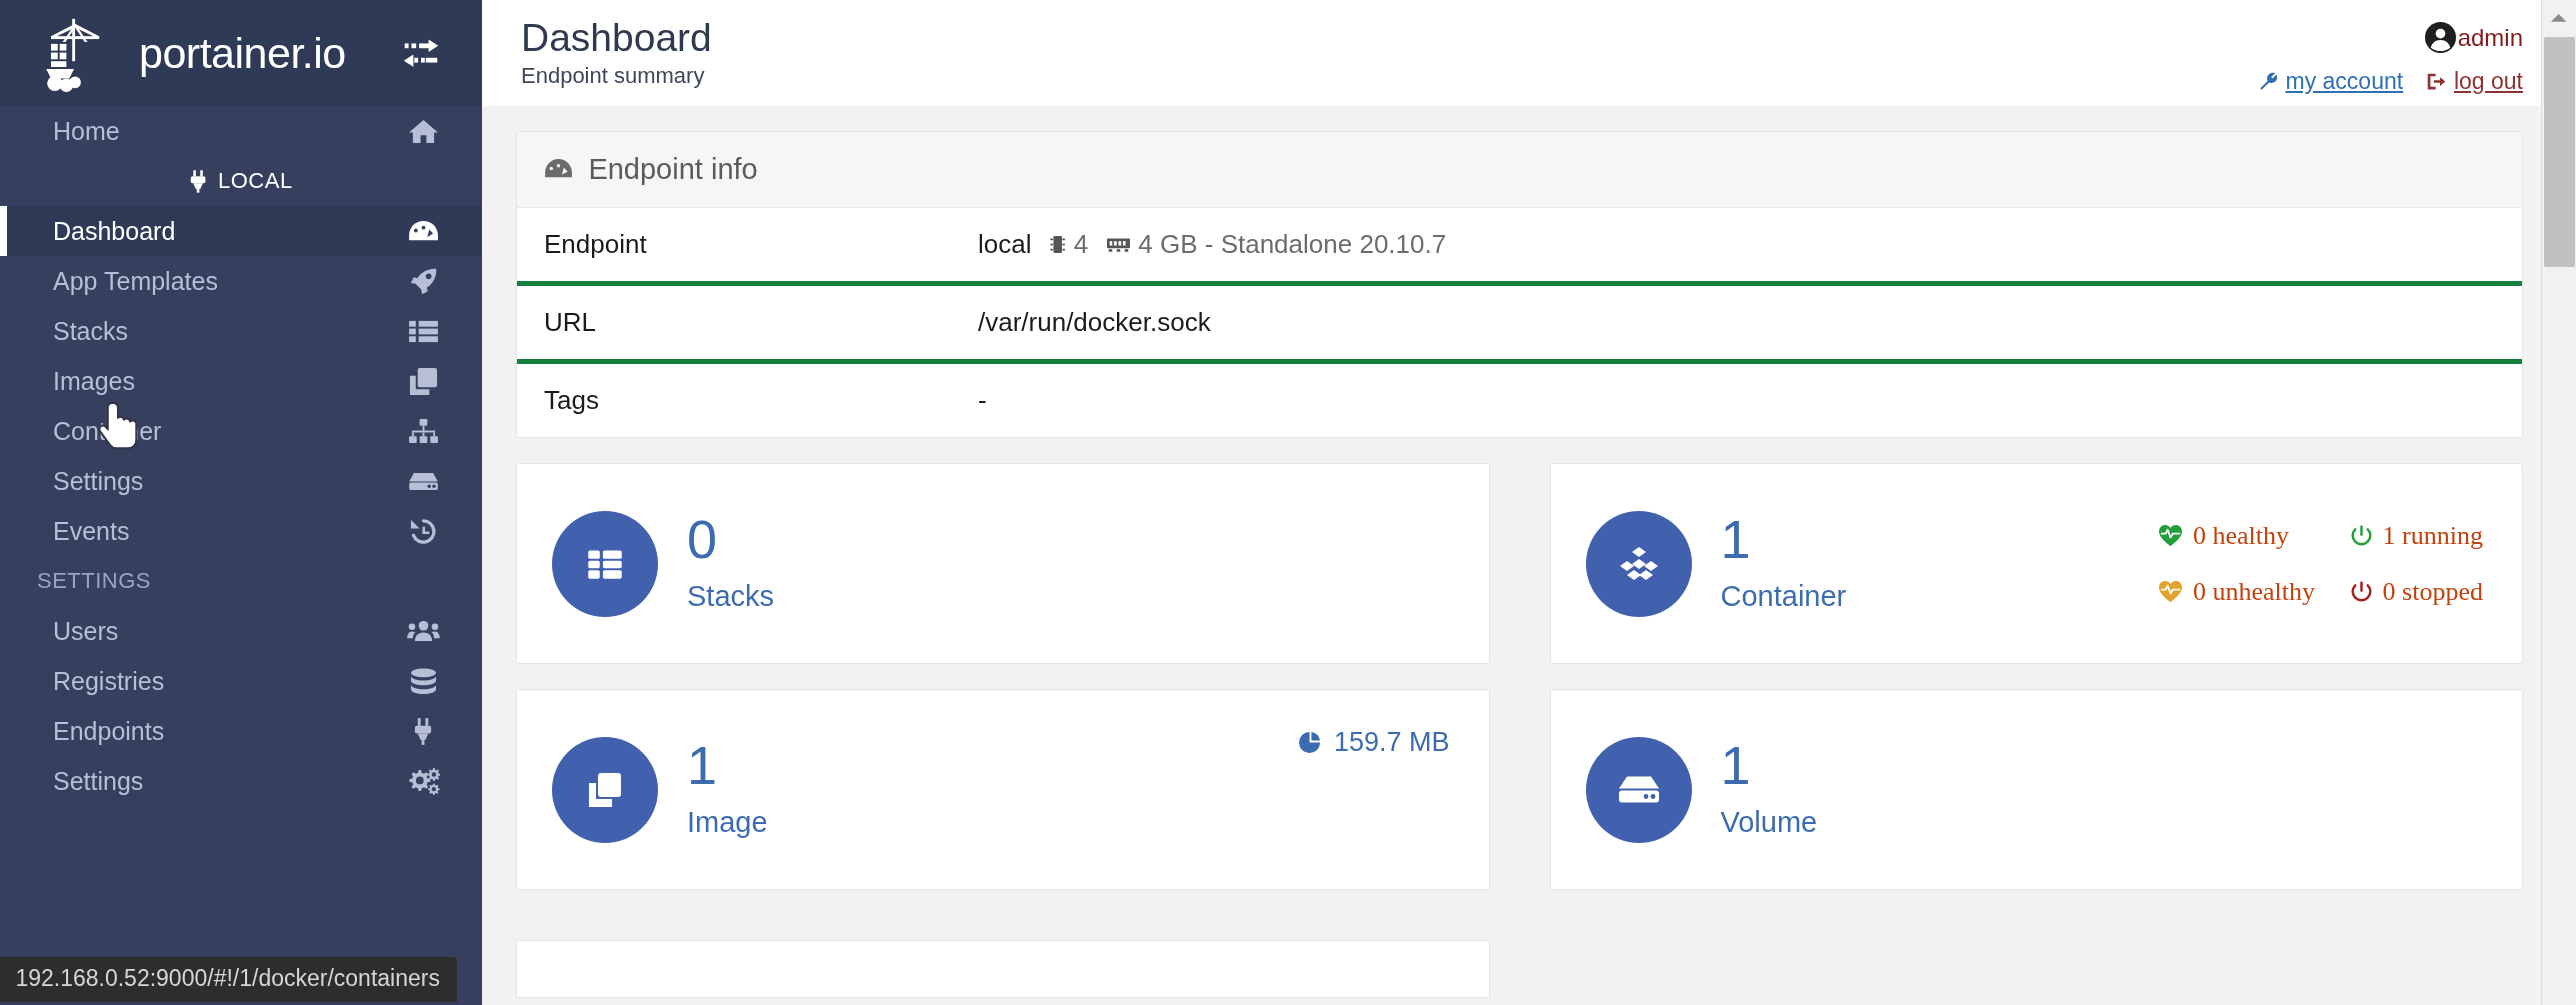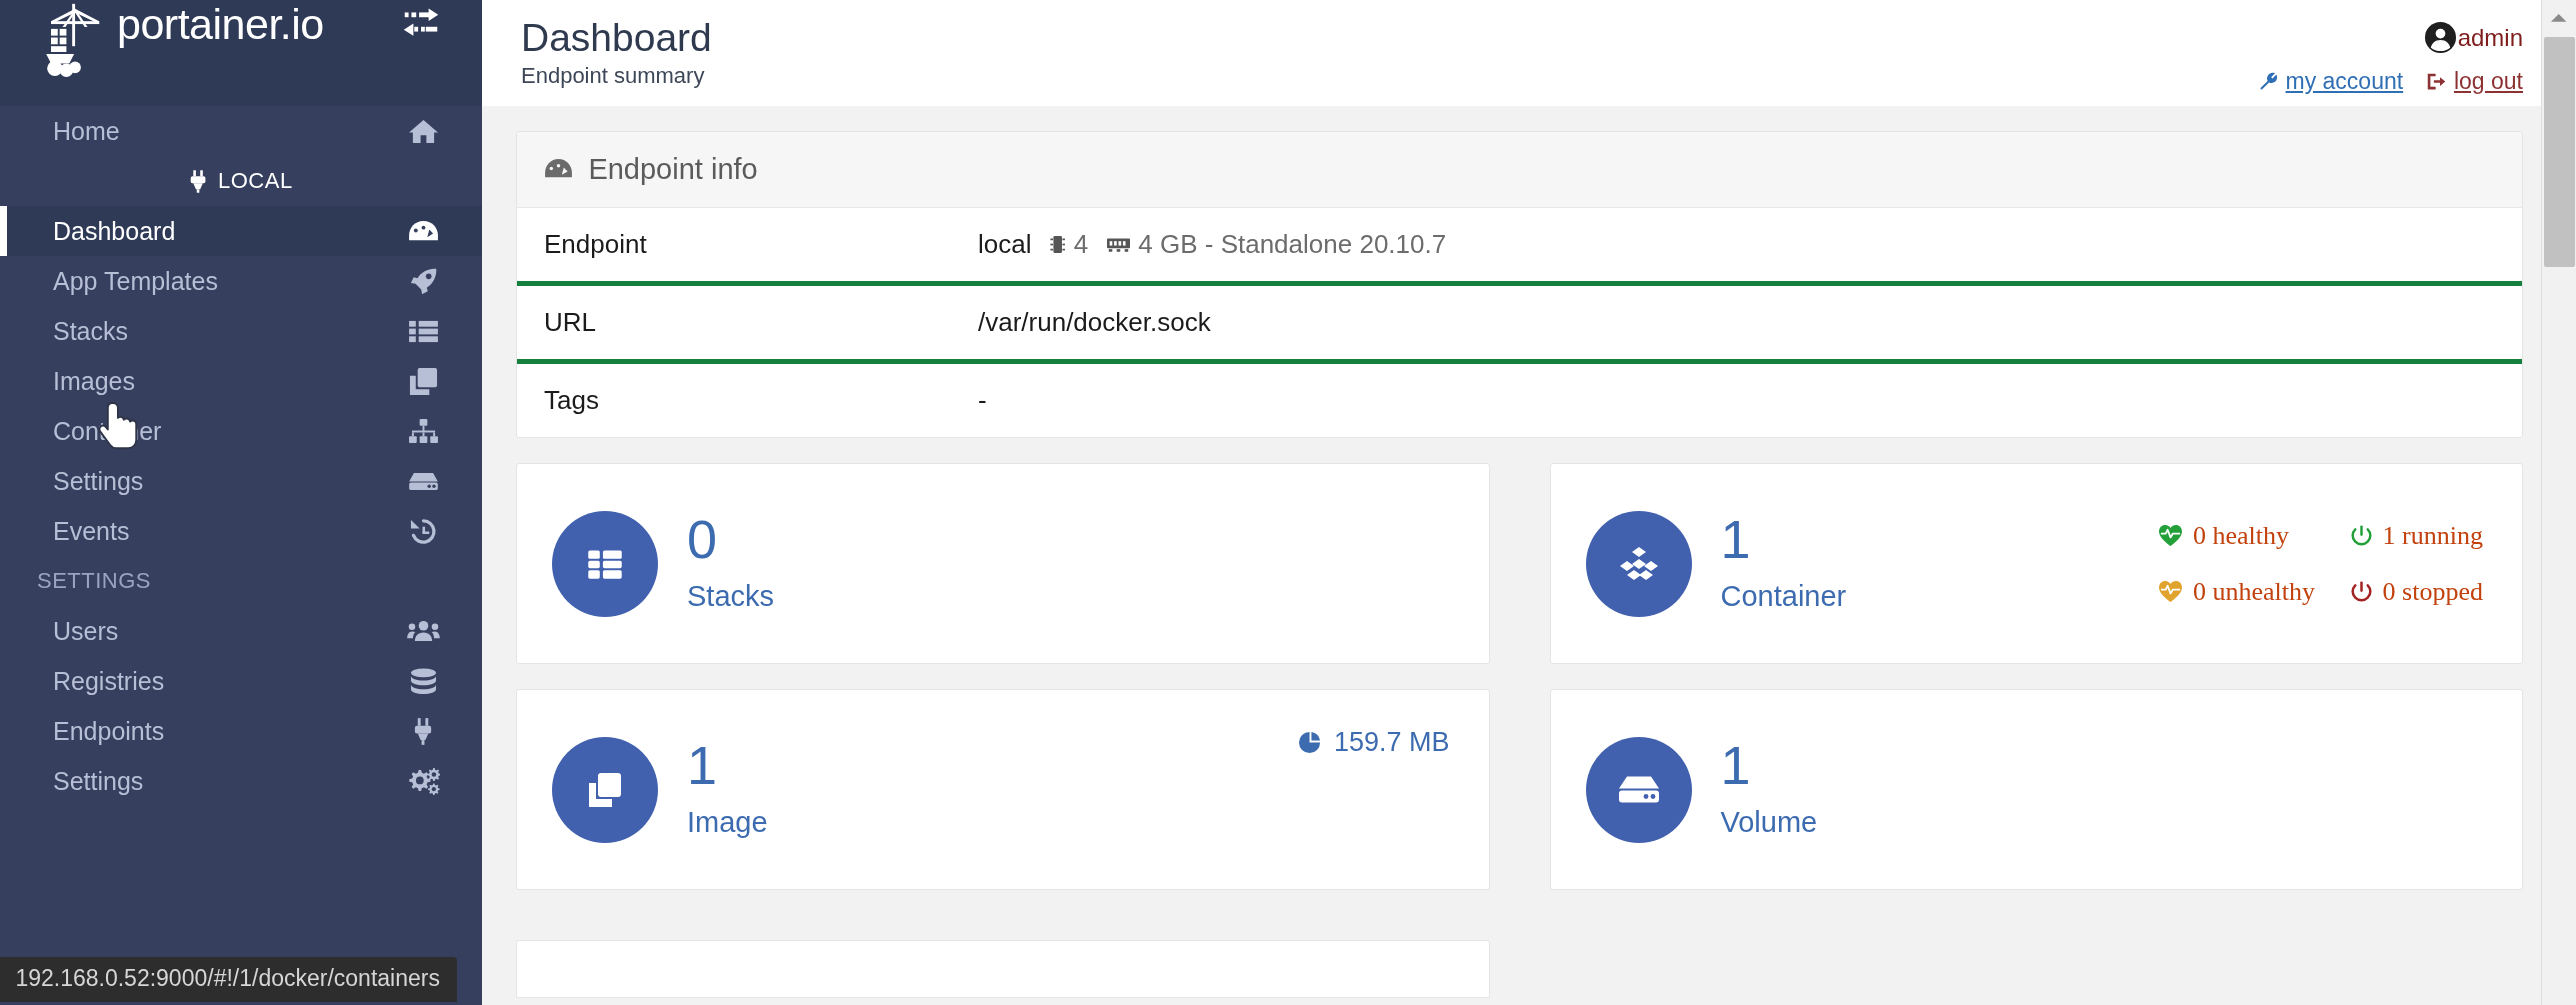--- a/index.html
+++ b/index.html
@@ -18,23 +18,23 @@
     min-width: 482px;
     background: #36405e;
     color: #c3c9dd;
     position: relative;
     overflow: hidden;
   }
   .brand {
     height: 106px;
     background: #2f3a57;
     display: flex;
-    align-items: flex-start;
+    align-items: center;
     padding: 0 39px 0 43px;
-    gap: 6px;
+    gap: 28px;
   }
   .brand-logo { width: 68px; height: 77px; flex: 0 0 68px; }
   .brand-text {
     color: #ffffff;
     font-size: 43px;
     letter-spacing: -0.5px;
     font-weight: 400;
     flex: 1;
     white-space: nowrap;
   }

